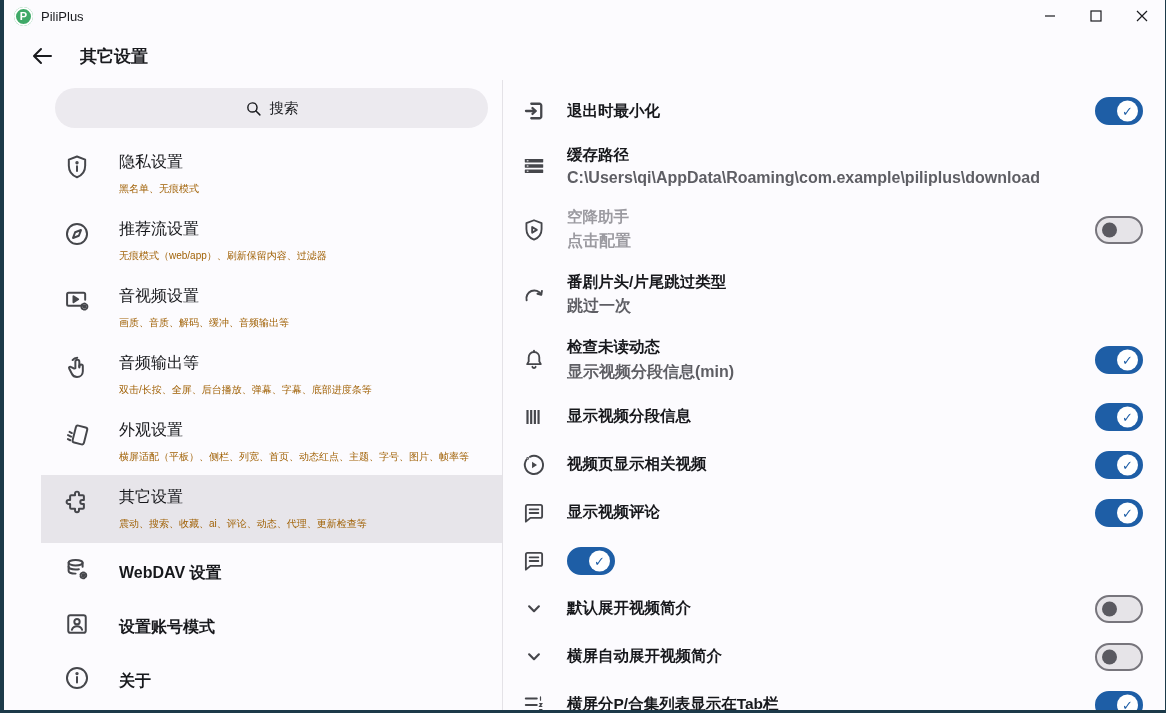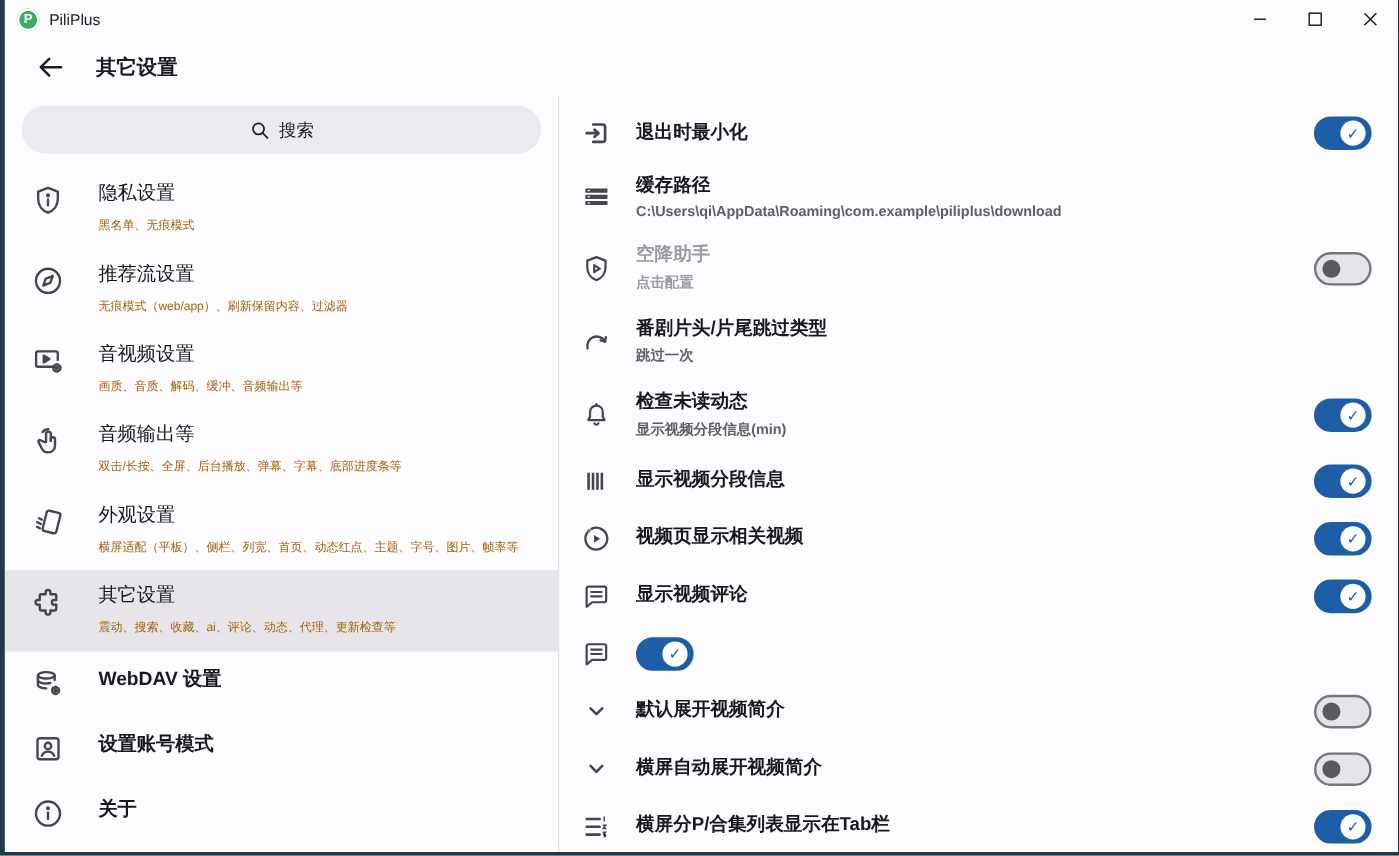--- a/index.html
+++ b/index.html
@@ -18,42 +18,42 @@
             align-items:center; justify-content:center; font-size:11px; }
   .app-title { margin-left:8px; font-size:13px; color:#1A1B1F; }
   .win-controls { margin-left:auto; display:flex; height:32px; }
   .wc { width:46px; height:32px; display:flex; align-items:center; justify-content:center; cursor:default; }
   .wc svg { display:block; }
   
   .header { height:48px; display:flex; align-items:center; padding-left:20px; }
   .back { width:36px; height:36px; display:flex; align-items:center; justify-content:center; }
   .page-title { margin-left:20px; font-size:17px; font-weight:600; color:#1A1B1F; }
   
-  .content { display:flex; height:630px; }
+  .content { display:flex; height:630px;padding-left:37px; }
   .sidebar { width:462px; border-right:1px solid #E4E2E7; overflow:hidden; }
   .main { flex:1; overflow:hidden; }
   
   .search-pill { margin:8px 14px 12px 14px; height:40px; border-radius:20px; background:#ECEAEF;
                  display:flex; align-items:center; justify-content:center; gap:8px; cursor:text; }
   .search-pill span { font-size:14.5px; color:#1A1B1F; }
   .nav-item { display:flex; gap:28px; padding:11px 24px 11px 22px; align-items:flex-start; cursor:default; }
   .nav-item.selected { background:#E7E5EA; }
   .nav-item .ic { width:28px; height:28px; flex:0 0 28px; margin-top:2px; }
   .nav-title { font-size:16px; font-weight:500; color:#17181C; line-height:1.35; }
   .nav-sub { font-size:10px; color:#a16207; line-height:1.45; margin-top:9px; max-width:372px; }
-  .nav-item.single { align-items:flex-start; padding-top:13px; padding-bottom:13px; }
+  .nav-item.single { align-items:flex-end; padding-top:13px; padding-bottom:13px; }
   .nav-item.single .ic { margin-top:0; }
   .nav-item.single .nav-title { font-weight:600; }
   
   .rows { padding:7px 22px 0 18px; }
   .row { display:flex; align-items:center; gap:20px; padding:10px 0;font-weight:bold; }
   .row .ic { width:26px; height:26px; flex:0 0 26px; }
   .row .texts { flex:1; min-width:0; }
   .row-title { font-size:15.5px; color:#17181C; line-height:1.3; }
-  .row-sub { font-size:12px; color:#5E5E64; margin-top:4px; }
+  .row-sub { font-size:16px; color:#5E5E64; margin-top:4px; }
   .row.disabled .row-title, .row.disabled .row-sub { color:#9B9AA0; }
   
   .toggle { width:48px; height:28px; border-radius:14px; position:relative; flex:0 0 48px; cursor:pointer;
             background:#E6E4E8; border:2px solid #77757C; }
   .toggle::after { content:""; position:absolute; left:5px; top:50%; transform:translateY(-50%);
                    width:15px; height:15px; border-radius:50%; background:#5A5960; }
   .toggle.on { background:#1E5EA6; border-color:#1E5EA6; }
   .toggle.on::after { content:"\2713"; width:21px; height:21px; left:auto; right:3px;
                       background:#fff; color:#1E5EA6; font-weight:bold; font-size:13px;
                       display:flex; align-items:center; justify-content:center; line-height:1; }

